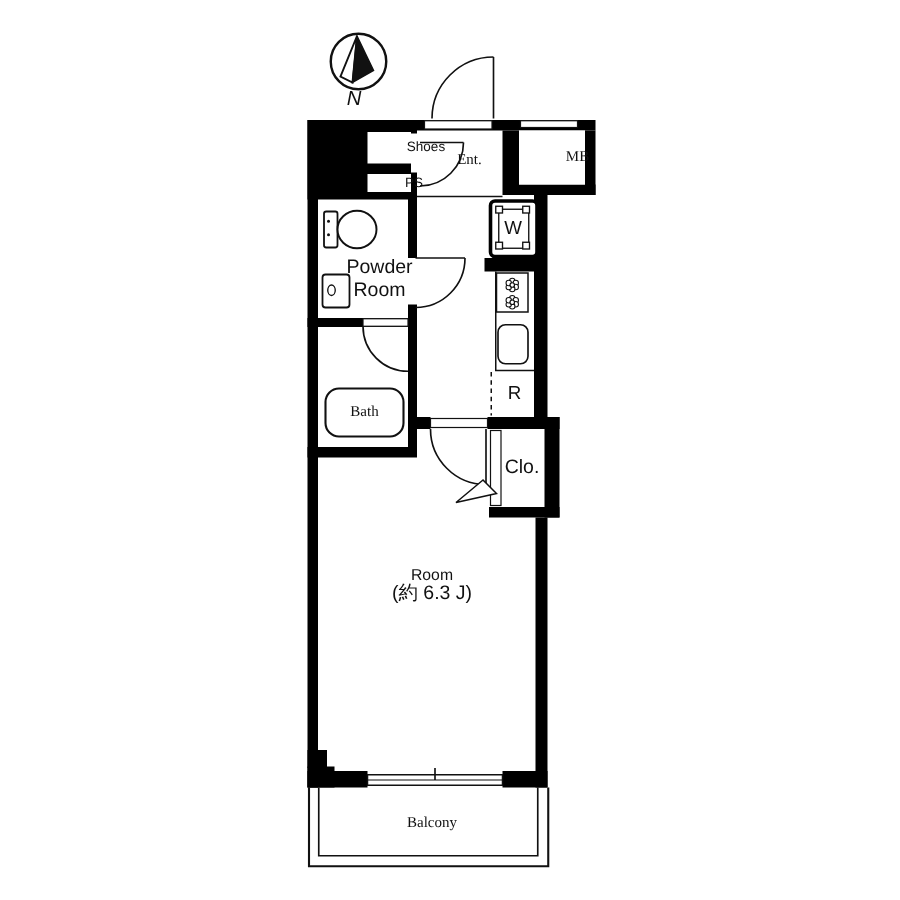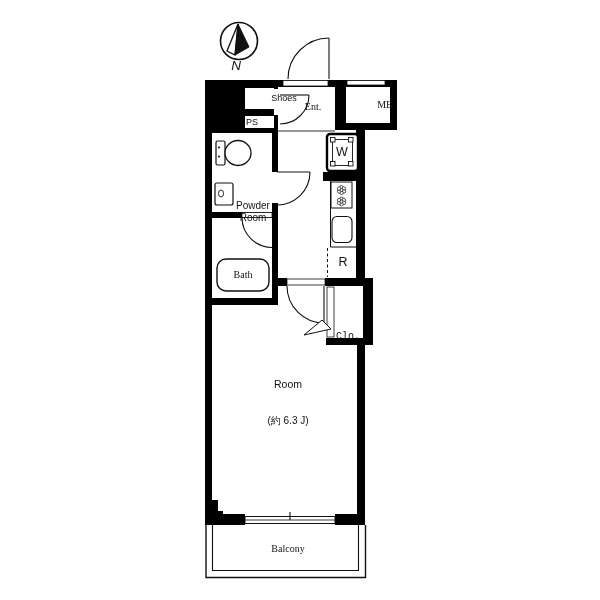--- a/index.html
+++ b/index.html
@@ -7,21 +7,21 @@
     position:relative;width:600px;height:600px;background:#fff;
     font-family:"Liberation Sans","DejaVu Sans",sans-serif;color:#111;
     overflow:hidden;
   }
   #plan-svg{position:absolute;left:0;top:0;}
   .lbl{
     position:absolute;transform:translate(-50%,-50%);
     white-space:pre;text-align:center;color:#111;line-height:1.15;
   }
   .f9{font-size:9px;}
-  .f95{font-size:10px;margin-top:25px;}
+  .f95{font-size:13px;}
   .f10{font-size:10px;font-family:Liberation Serif, serif;}
   .f105{font-size:10.5px;}
   .f12{font-size:12.5px;}
   .north{font-size:13.5px;font-style:italic;}
 </style>
 </head>
 <body>
 
 <div id="canvas">
 
@@ -150,28 +150,28 @@
     <g>
       <circle cx="239" cy="41" r="18.5" fill="#fff" stroke="#111" stroke-width="1.6"></circle>
       <polygon points="238,24 227,51 235,55" fill="#fff" stroke="#111" stroke-width="1.3"></polygon>
       <polygon points="238,24 249,47 235,55" fill="#111" stroke="#111" stroke-width="1"></polygon>
     </g>
   </svg>
 
   <div class="lbl north" style="left:236px;top:66px;">N</div>
 
   <div class="lbl f9" style="left:260px;top:98px;margin-left:24px;">Shoes</div>
-  <div class="lbl f9" style="left:252px;top:122px;">PS</div>
+  <div class="lbl f9" style="left:276px;top:122px;">PS</div>
   <div class="lbl f10" style="left:313px;top:107px;">Ent.</div>
   <div class="lbl f10" style="left:367px;top:105px;margin-left:18px;">MB</div>
   <div class="lbl f12" style="left:342px;top:152px;">W</div>
 
   <div class="lbl f95" style="left:253px;top:186px;"><span>Powder</span><br><span>Room</span></div>
 
   <div class="lbl f10" style="left:243px;top:275px;">Bath</div>
   <div class="lbl f12" style="left:343px;top:262px;">R</div>
-  <div class="lbl f95" style="left:348px;top:312px;font-family:Liberation Mono, monospace;">Clo.</div>
+  <div class="lbl f95" style="left:348px;top:312px;">Clo.</div>
 
   <div class="lbl f105" style="left:288px;top:384px;">Room</div>
   <div class="lbl f95" style="left:288px;top:396px;text-align:right;">(約 6.3 J)</div>
 
   <div class="lbl f10" style="left:288px;top:549px;text-align:right;">Balcony</div>
 </div>
 
 </body></html>

